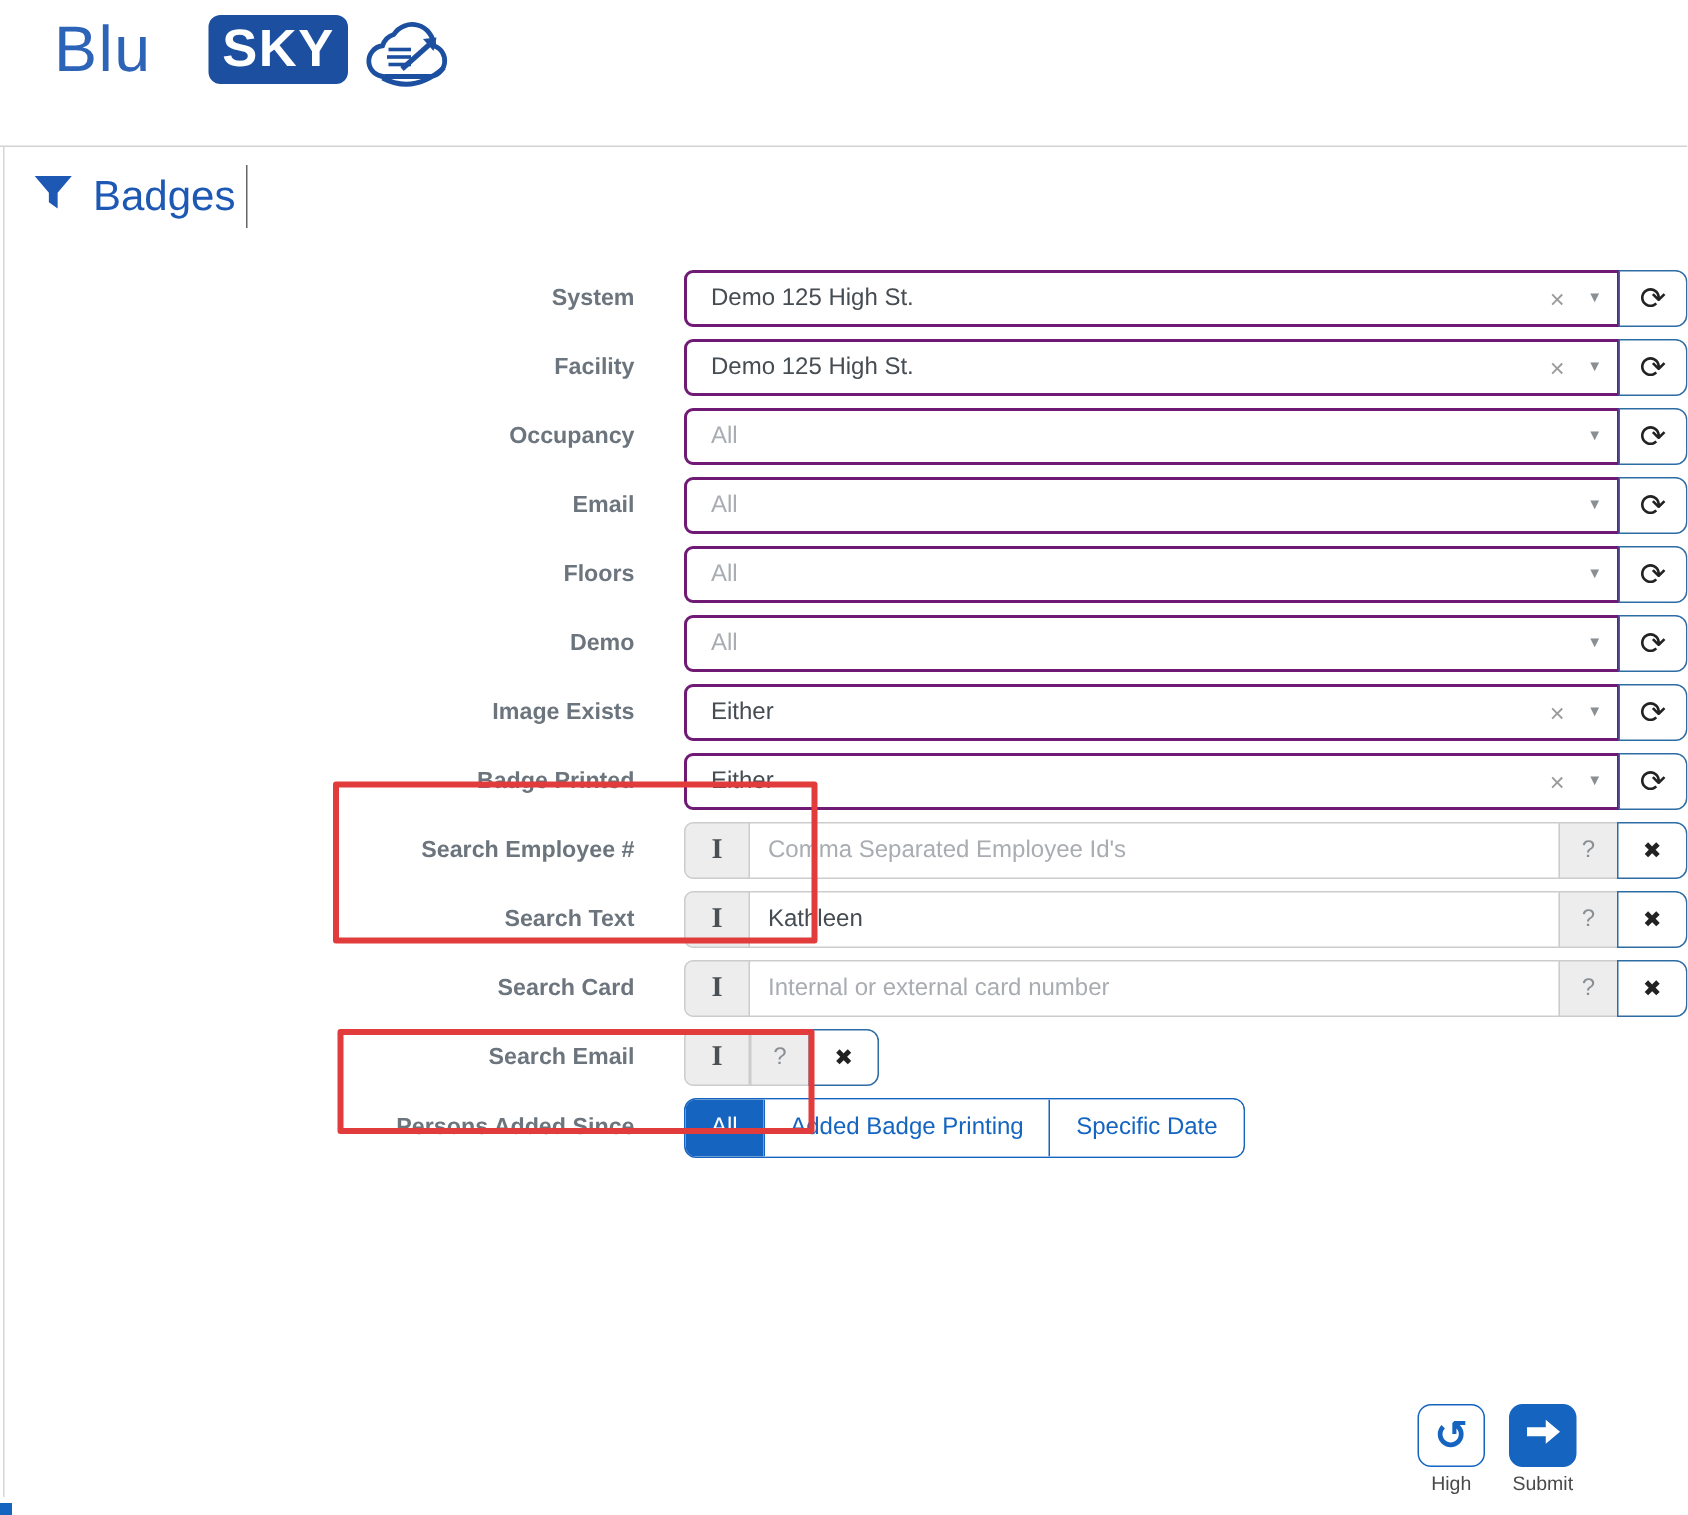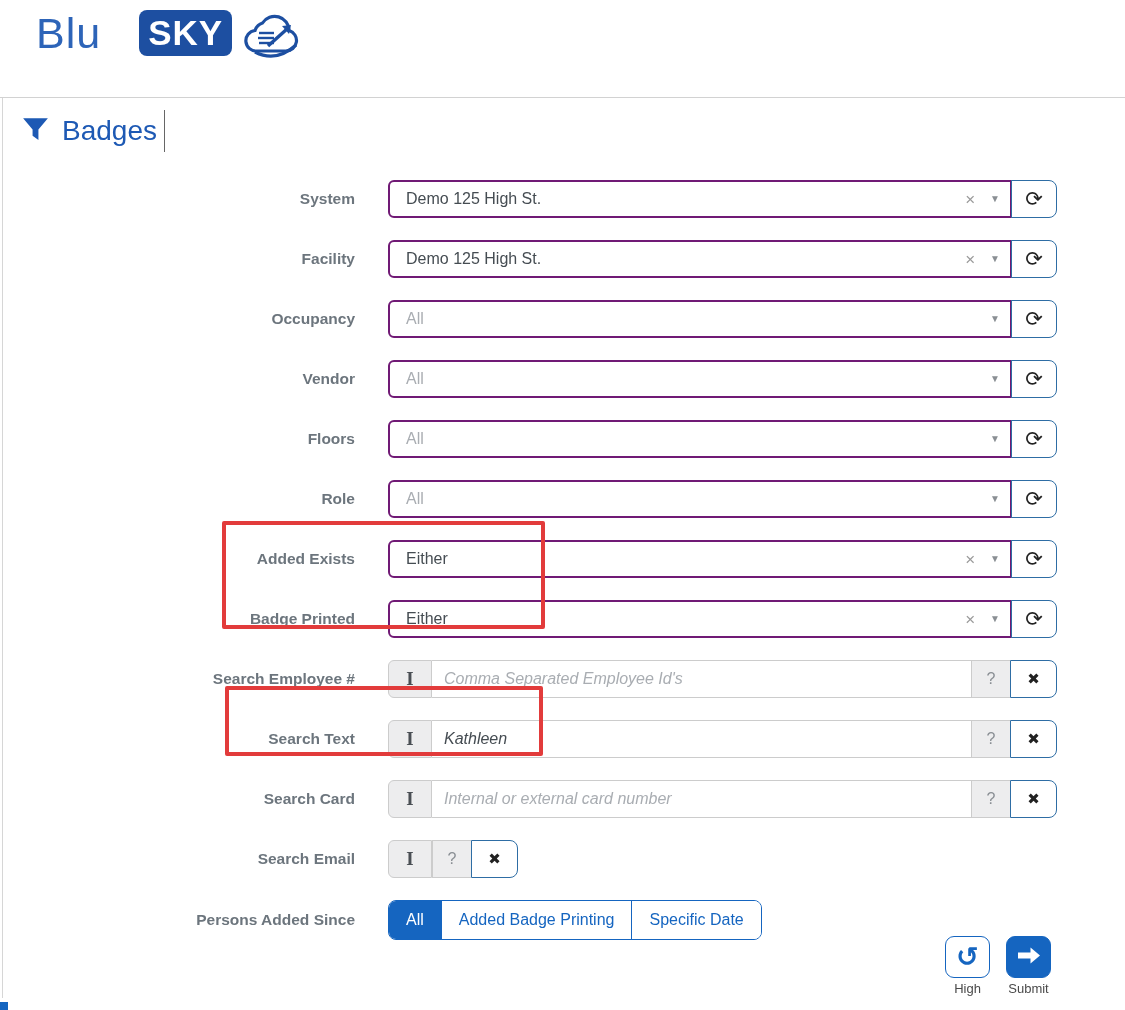--- a/index.html
+++ b/index.html
@@ -22,21 +22,21 @@
   .logo-cloud { margin-left:-16px; position:relative; z-index:2; display:flex; }
 
   
   main { position:relative; height:911px; }
   .title-row { position:absolute; left:22px; top:12px; display:flex; align-items:center; }
   .title-text { font-size:28px; color:#1d59b4; margin-left:13px; }
   .title-vline { width:1px; height:42px; background:#666; margin-left:7px; }
 
   
   .filter-form { position:absolute; left:0; top:82px; width:1125px; }
-  .form-row { display:flex; height:38px; margin-bottom:22px; }
+  .form-row { display:flex; height:38px; margin-bottom:8px;justify-content:flex-end; }
   .row-label { width:355px; text-align:right; align-self:center; font-size:15.5px;
                font-weight:700; color:#6c757d; }
   .row-control { margin-left:33px; width:669px; display:flex; }
 
   
   .select-box { flex:1; display:flex; align-items:center; border:2px solid #701a75;
                 border-radius:6px 0 0 6px; background:#fff; padding:0 10px 0 16px; cursor:pointer; }
   .select-value { flex:1; font-size:16px; color:#454c52; }
   .select-value.placeholder { color:#a9adb2; }
   .select-x { color:#9a9a9a; font-size:17px; line-height:1; margin-right:15px; cursor:pointer; }
@@ -45,21 +45,21 @@
                  background:#fff; display:flex; align-items:center; justify-content:center;
                  font-size:21px; color:#222; cursor:pointer; }
 
   
   .addon-left { width:44px; background:#ededee; border:1px solid #ccc; border-radius:6px 0 0 6px;
                 display:flex; align-items:center; justify-content:center;
                 font-family:"Liberation Serif","DejaVu Serif",serif; font-weight:700;
                 font-size:19px; color:#4a4f54; }
   .text-input { flex:1; border:1px solid #ccc; border-left:none; border-right:none;
                 font-size:16px; color:#454c52; padding:0 12px; outline:none; min-width:0;
-                font-family:"Liberation Sans","DejaVu Sans",sans-serif;font-style:italic; }
+                font-family:"Liberation Sans","DejaVu Sans",sans-serif; }
   .text-input::placeholder { color:#a9adb2; opacity:1; }
   .addon-help { width:39px; background:#ededee; border:1px solid #ccc; border-right:none;
                 display:flex; align-items:center; justify-content:center;
                 font-size:16px; color:#8a8f94; }
   .btn-clear { width:47px; border:1px solid #2e6da4; border-radius:0 8px 8px 0;
                background:#fff; display:flex; align-items:center; justify-content:center;
                font-size:15px; color:#222; cursor:pointer; }
 
   
   .btn-group-row { height:40px; }
@@ -160,21 +160,21 @@
           <span class="select-value placeholder">All</span>
           <span class="select-caret">▼</span>
         </div>
         <div class="btn-refresh">
           <span>⟳</span>
         </div>
       </div>
     </div>
 
     <div class="form-row">
-      <div class="row-label">Vendor</div>
+      <div class="row-label">Email</div>
       <div class="row-control">
         <div class="select-box">
           <span class="select-value placeholder">All</span>
           <span class="select-caret">▼</span>
         </div>
         <div class="btn-refresh">
           <span>⟳</span>
         </div>
       </div>
     </div>
@@ -186,34 +186,34 @@
           <span class="select-value placeholder">All</span>
           <span class="select-caret">▼</span>
         </div>
         <div class="btn-refresh">
           <span>⟳</span>
         </div>
       </div>
     </div>
 
     <div class="form-row">
-      <div class="row-label">Role</div>
+      <div class="row-label">Demo</div>
       <div class="row-control">
         <div class="select-box">
           <span class="select-value placeholder">All</span>
           <span class="select-caret">▼</span>
         </div>
         <div class="btn-refresh">
           <span>⟳</span>
         </div>
       </div>
     </div>
 
     <div class="form-row">
-      <div class="row-label">Added Exists</div>
+      <div class="row-label">Image Exists</div>
       <div class="row-control">
         <div class="select-box">
           <span class="select-value">Either</span>
           <span class="select-x">×</span>
           <span class="select-caret">▼</span>
         </div>
         <div class="btn-refresh">
           <span>⟳</span>
         </div>
       </div>

